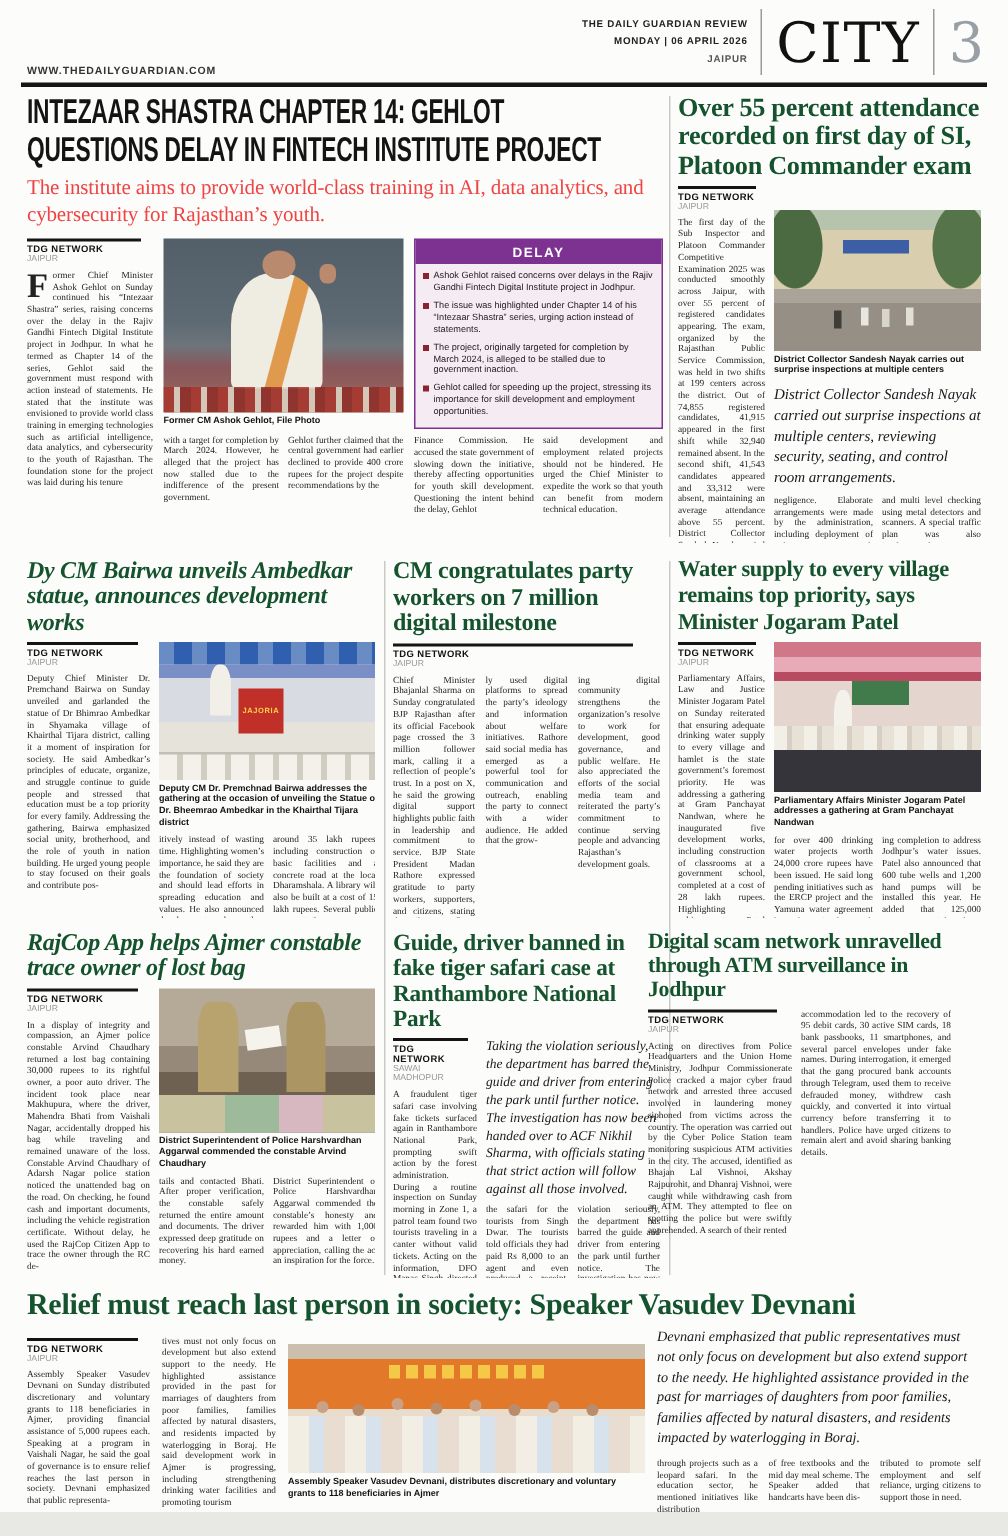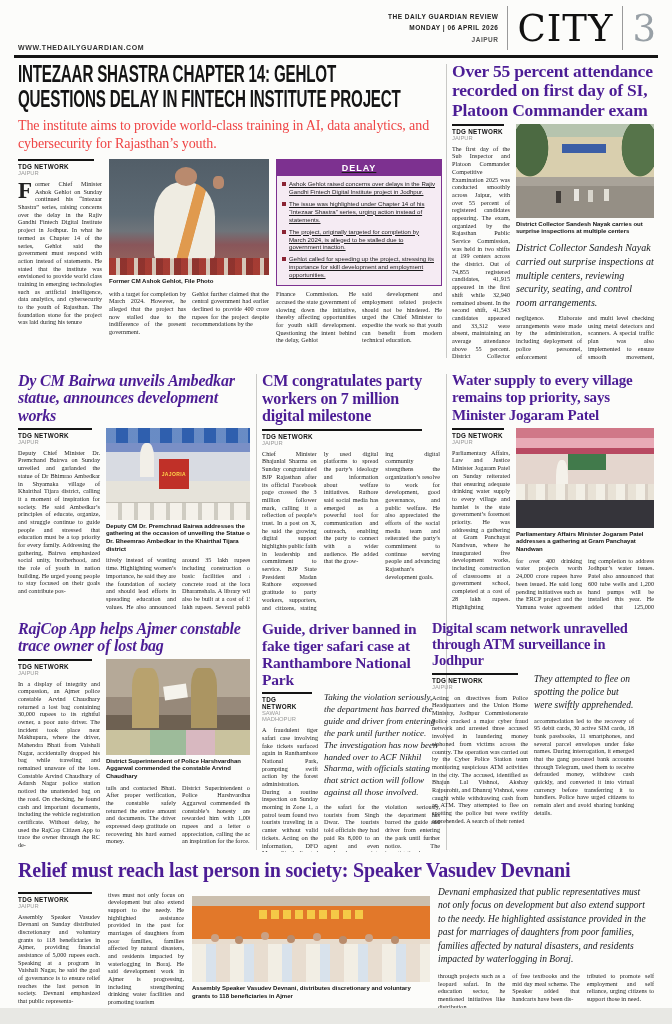--- a/index.html
+++ b/index.html
@@ -26,39 +26,39 @@
   .cap { font:bold 6px "Liberation Sans",sans-serif; line-height:1.28; color:#111; margin-top:3px; }
   .pq { font-style:italic; color:#15181c; }
   .twocol { display:flex; gap:6px; }
   .twocol > div, .threecol > div { flex:1; }
   .threecol { display:flex; gap:7px; }
   .vd { position:absolute; width:1px; background:#c9c9c6; }
 
   
   .hl-sans-line { font:bold 23px "Liberation Sans",sans-serif; white-space:nowrap; transform:scale(.66,1); transform-origin:0 50%; letter-spacing:-.3px; color:#141414; line-height:25px; }
   .subhead { font-size:14px; line-height:1.25; color:#ef4444; margin-top:5px; letter-spacing:-.1px; }
-  .hl-serif { font-weight:bold; color:#4c1d95; letter-spacing:-.2px; }
+  .hl-serif { font-weight:bold; color:#14532d; letter-spacing:-.2px; }
 
   
   .lead   { position:absolute; left:18px;  top:62px;  width:424px; height:300px; overflow:hidden; }
   .si     { position:absolute; left:452px; top:62px;  width:202px; height:300px; overflow:hidden; }
   .bairwa { position:absolute; left:18px;  top:372px; width:232px; height:240px; overflow:hidden; }
   .cm     { position:absolute; left:262px; top:372px; width:178px; height:240px; overflow:hidden; }
   .water  { position:absolute; left:452px; top:372px; width:202px; height:240px; overflow:hidden; }
   .rajcop { position:absolute; left:18px;  top:620px; width:232px; height:232px; overflow:hidden; }
   .safari { position:absolute; left:262px; top:620px; width:178px; height:232px; overflow:hidden; }
   .atm    { position:absolute; left:432px; top:620px; width:202px; height:232px; overflow:hidden; }
   .devnani{ position:absolute; left:18px;  top:860px; width:636px; height:160px; overflow:hidden; }
 
   
   .lead-cols { display:flex; gap:7px; margin-top:7px; }
   .lead-colA { width:84px; flex:none; }
   .lead-mid  { width:160px; flex:none; }
   .lead-right{ width:166px; flex:none; }
-  .delaybox { border:1.5px solid #7d3190; background:#f5ebf3;text-decoration:underline; }
+  .delaybox { border:1.5px solid #7d3190; background:#f5ebf3; }
   .delaybox .dtitle { background:#7d3190; color:#fff; text-align:center; font:bold 9px "Liberation Sans",sans-serif; letter-spacing:1px; padding:3px 0; }
   .delaybox .drow { display:flex; gap:3px; padding:2px 5px; }
   .delaybox .sq { width:4px; height:4px; background:#8a2433; flex:none; margin-top:2px; }
   .delaybox .dtxt { font:6.1px "Liberation Sans",sans-serif; line-height:1.3; color:#222; }
 
   
   .photo { position:relative; overflow:hidden; width:100%; }
   .ph-gehlot { height:116px; background:linear-gradient(180deg,#525e68 0%,#5d6a74 48%,#6e747a 62%,#89565a 74%,#9a6a5e 100%); }
   .ph-gehlot .fig { position:absolute; left:28%; top:20%; width:38%; height:66%; background:linear-gradient(105deg,#efece2 0 52%,#e09a4e 53% 66%,#efece2 67%); border-radius:45% 45% 6% 6%; }
   .ph-gehlot .head { position:absolute; left:41%; top:7%; width:14%; height:16%; background:#b98a6e; border-radius:50%; }
@@ -90,21 +90,21 @@
 
   .ph-devnani { height:86px; background:linear-gradient(180deg,#cbbfae 0 12%,#e2782a 12% 50%,#e8dccd 50% 72%,#cfc6ba 72% 100%); }
   .ph-devnani .banY { position:absolute; left:28%; top:16%; width:44%; height:11%; background:repeating-linear-gradient(90deg,#f7d24a 0 8px,#e2782a 8px 12px); opacity:.9; }
   .ph-devnani .heads { position:absolute; left:8%; top:44%; width:8px; height:8px; border-radius:50%; background:#caa184; box-shadow:24px 2px 0 #b98c6c,50px -2px 0 #caa184,76px 1px 0 #b98c6c,102px -1px 0 #caa184,128px 2px 0 #b98c6c,154px 0 0 #caa184,180px 2px 0 #b98c6c; }
   .ph-devnani .bodies { position:absolute; left:0; top:56%; width:100%; height:44%; background:repeating-linear-gradient(90deg,#f2eee4 0 14px,#d8e2ec 14px 24px,#e8ddd0 24px 38px); }
 
   
   .si h2 { font-size:17.5px; line-height:1.1; }
   .si-cols { display:flex; gap:6px; margin-top:4px; }
   .si-colA { width:58px; flex:none; }
-  .si-right { width:138px; flex:none; }
+  .si-right { width:138px; flex:none;margin-top:16px; }
   .si .pq { font-size:10px; line-height:1.38; margin:5px 0 4px; }
 
   
   .bairwa h2, .rajcop h2 { font-size:16px; line-height:1.08;font-style:italic; }
   .cm h2 { font-size:16px; line-height:1.1; }
   .safari h2 { font-size:15.5px; line-height:1.1; }
   .water h2 { font-size:15px; line-height:1.15; letter-spacing:-.2px; }
   .atm h2 { font-size:14.5px; line-height:1.12; }
   .art-cols { display:flex; gap:6px; margin-top:4px; }
   .colA82 { width:82px; flex:none; }
@@ -349,21 +349,20 @@
     <h2 class="hl-serif">Digital scam network unravelled through ATM surveillance in Jodhpur</h2>
     <div class="art-cols">
       <div class="colA96">
         <div class="byline">
           <span class="bn">TDG NETWORK</span>
           <span class="bl">JAIPUR</span>
         </div>
         <div class="body">Acting on directives from Police Headquarters and the Union Home Ministry, Jodhpur Commissionerate Police cracked a major cyber fraud network and arrested three accused involved in laundering money siphoned from victims across the country. The operation was carried out by the Cyber Police Station team monitoring suspicious ATM activities in the city. The accused, identified as Bhajan Lal Vishnoi, Akshay Rajpurohit, and Dhanraj Vishnoi, were caught while withdrawing cash from an ATM. They attempted to flee on spotting the police but were swiftly apprehended. A search of their rented</div>
       </div>
       <div class="right100">
-        <div class="pq">They attempted to flee on spotting the police but were swiftly apprehended.</div>
         <div class="body">accommodation led to the recovery of 95 debit cards, 30 active SIM cards, 18 bank passbooks, 11 smartphones, and several parcel envelopes under fake names. During interrogation, it emerged that the gang procured bank accounts through Telegram, used them to receive defrauded money, withdrew cash quickly, and converted it into virtual currency before transferring it to handlers. Police have urged citizens to remain alert and avoid sharing banking details.</div>
       </div>
     </div>
   </div>
 
   <div class="devnani">
     <h2 class="hl-serif">Relief must reach last person in society: Speaker Vasudev Devnani</h2>
     <div class="dev-cols">
       <div class="dev-c1">
         <div class="byline">

